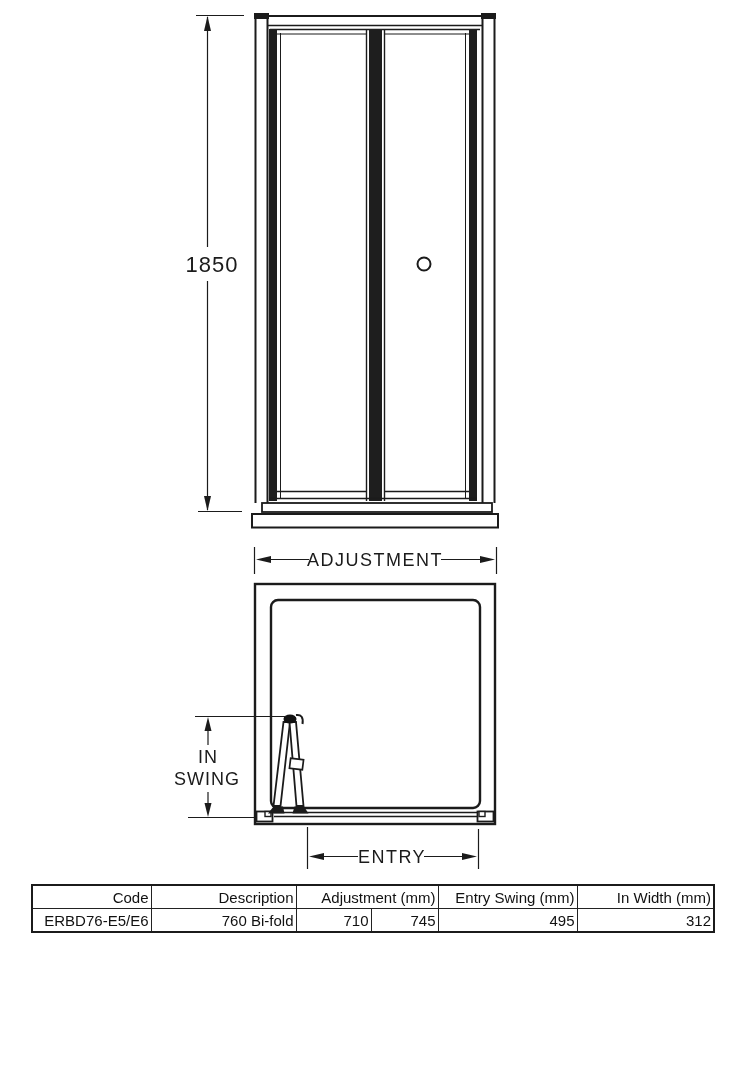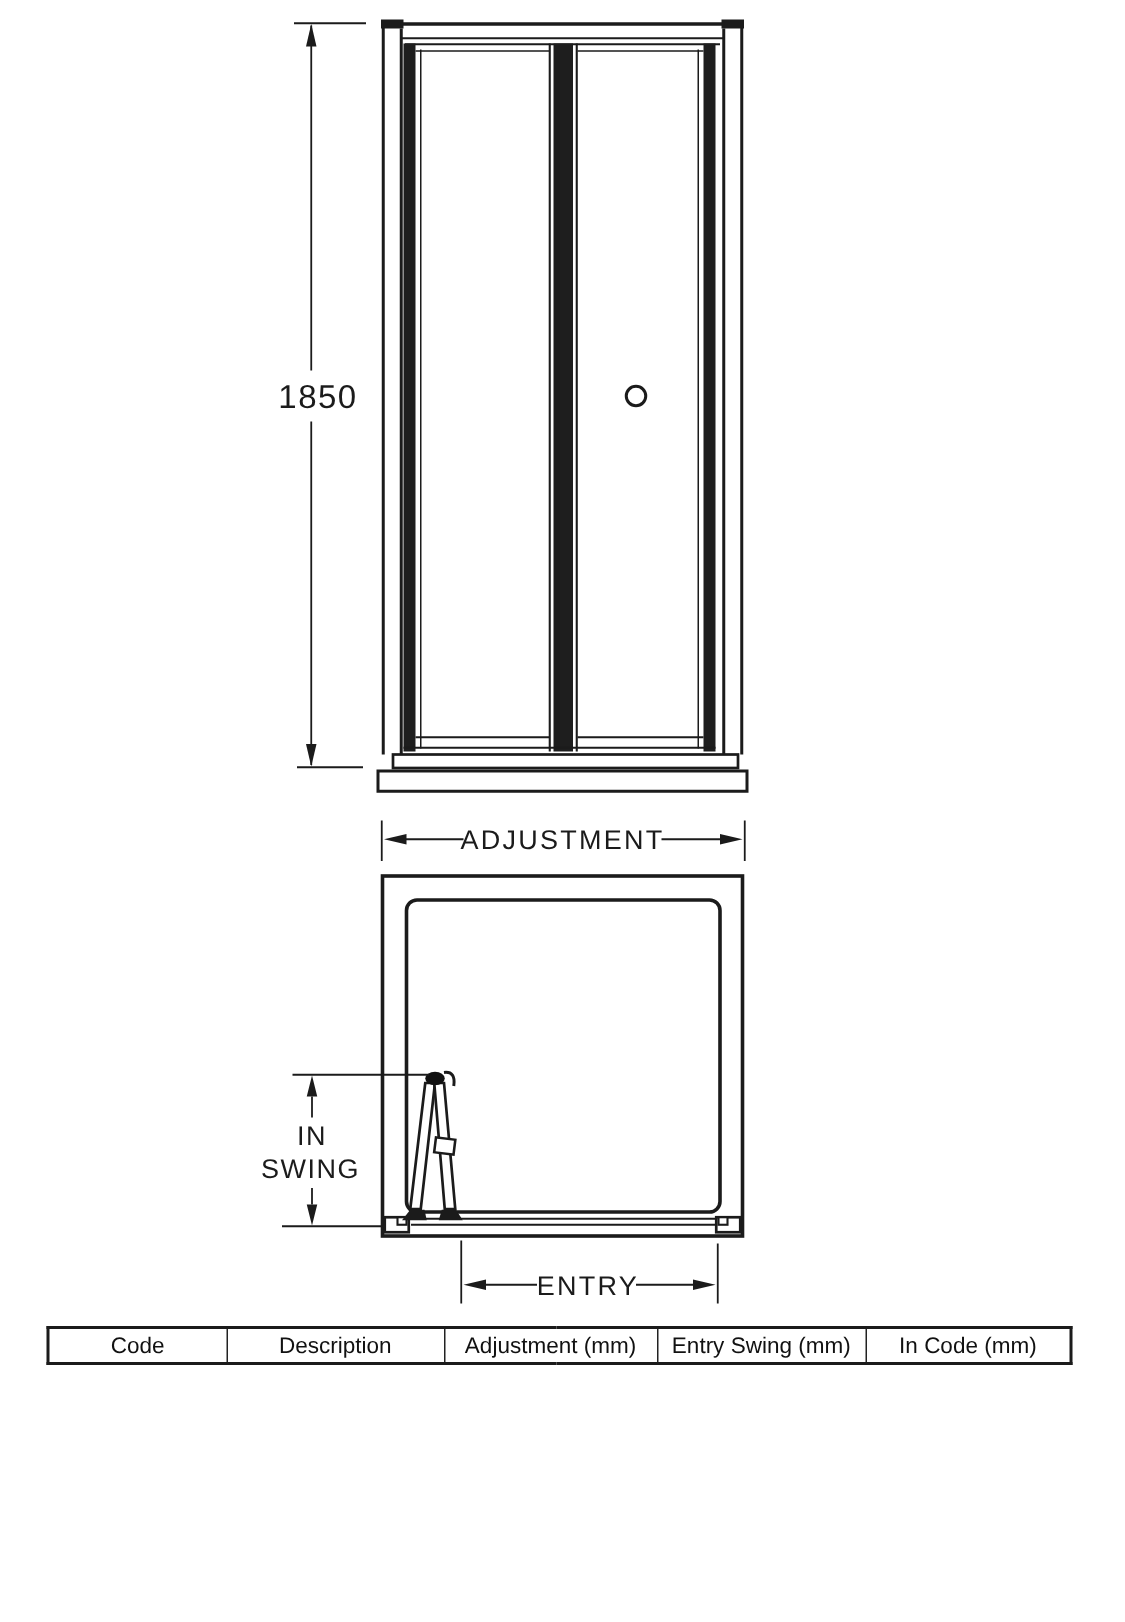--- a/index.html
+++ b/index.html
@@ -21,21 +21,21 @@
     left:31px;top:884px;
     border-collapse:collapse;
     table-layout:fixed;
     width:682px;
     font-family:"Liberation Sans", sans-serif;
     font-size:15px;
     color:#111111;
   }
   .spec-table td{
     border:1.5px solid #222222;
-    text-align:center;
+    text-align:right;
     vertical-align:middle;
     height:22px;
     padding:0 2px;
     white-space:nowrap;
     overflow:hidden;
   }
   .spec-table{border:2px solid #1b1b1b;}
 </style>
 </head>
 <body>
@@ -164,18 +164,26 @@
       <col style="width:67px">
         <col style="width:139px">
         <col style="width:137px">
     </colgroup>
     <tbody>
       <tr>
         <td>Code</td>
         <td>Description</td>
         <td colspan="2">Adjustment (mm)</td>
         <td>Entry Swing (mm)</td>
-        <td>In Code (mm)</td>
+        <td>In Width (mm)</td>
+      </tr>
+      <tr>
+        <td>ERBD76-E5/E6</td>
+        <td>760 Bi-fold</td>
+        <td>710</td>
+        <td>745</td>
+        <td>495</td>
+        <td>312</td>
       </tr>
     </tbody>
   </table>
 
 </div>
 
 </body></html>

